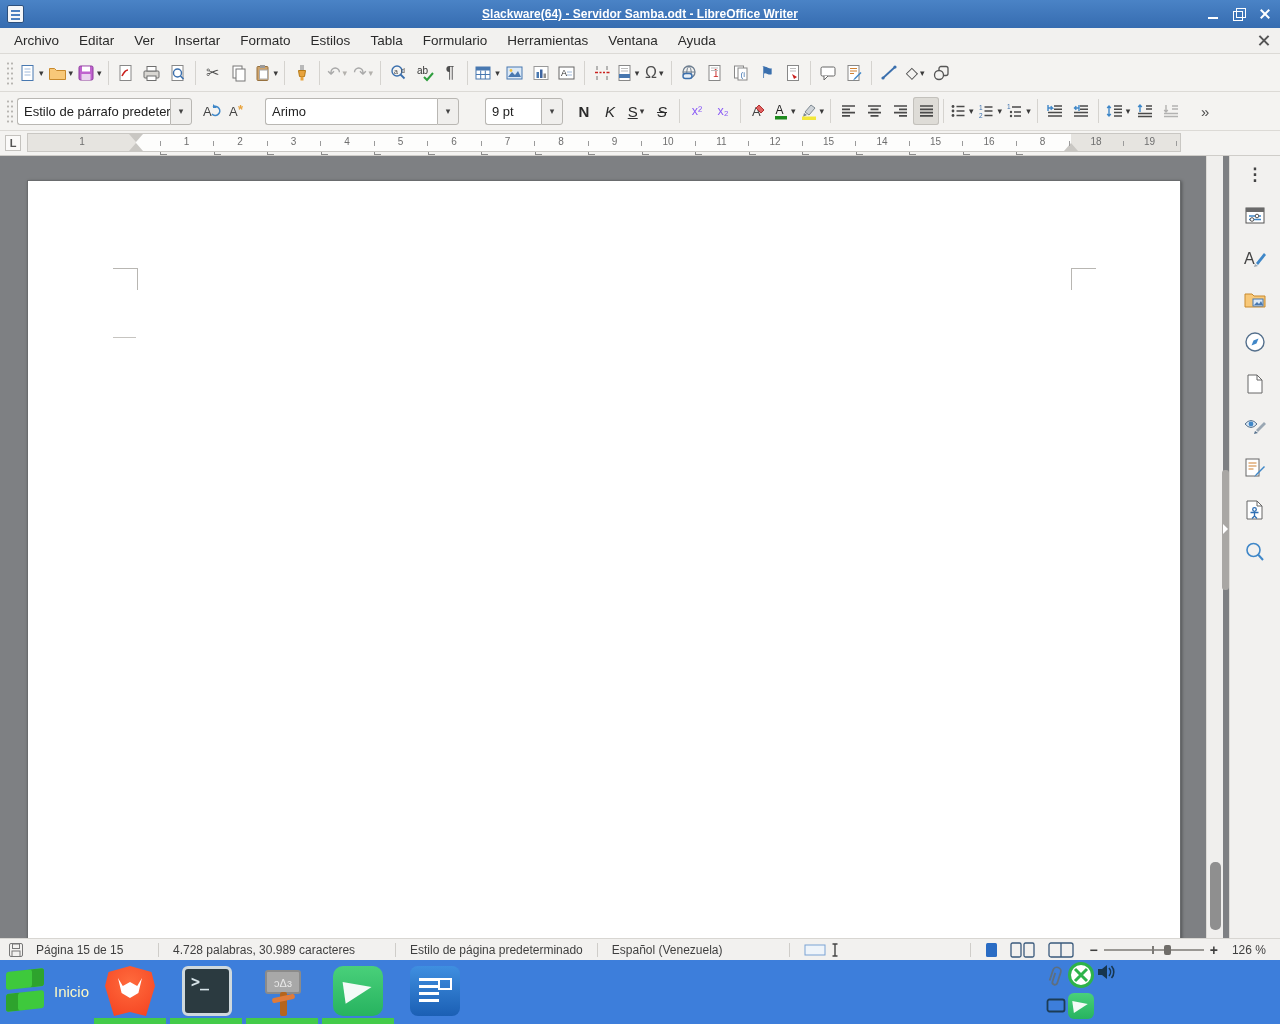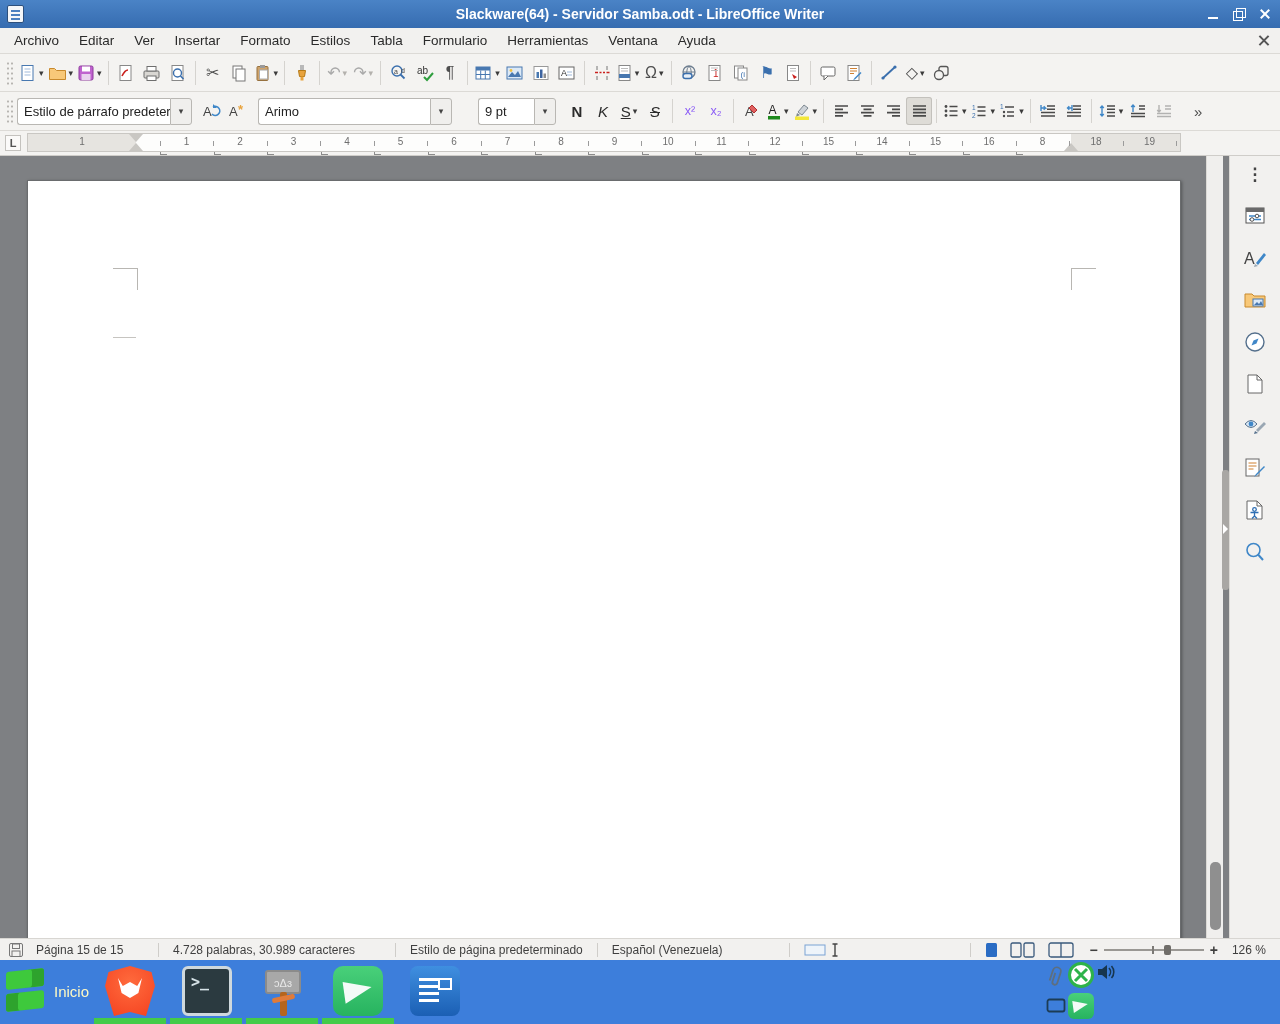--- a/index.html
+++ b/index.html
@@ -1,20 +1,20 @@
 <!DOCTYPE html>
 <html><head>
 <meta charset="utf-8">
 <style>
   * { margin:0; padding:0; box-sizing:border-box; }
   html,body { width:1280px; height:1024px; overflow:hidden; font-family:"Liberation Sans",sans-serif; background:#7e8083; }
   
   #titlebar { position:absolute; left:0; top:0; width:1280px; height:28px;
     background:linear-gradient(#4a83c6,#366cb0); display:flex; align-items:center; }
-  #title-text { position:absolute; left:0; right:0; text-align:center; color:#fff; font-size:14px; font-weight:bold; }
+  #title-text { position:absolute; left:0; right:0; text-align:center; color:#fff; font-size:12px; font-weight:bold;text-decoration:underline; }
   #app-icon { position:absolute; left:7px; top:5px; width:17px; height:18px; background:#f4f6f9; border:1px solid #2c4f7c; border-radius:2px; }
   #app-icon:before { content:""; position:absolute; left:3px; top:4px; width:9px; height:2px; background:#4a7fc0; box-shadow:0 4px 0 #4a7fc0, 0 8px 0 #4a7fc0; }
   .winbtns { position:absolute; right:8px; top:7px; display:flex; gap:12px; }
   .winbtn { width:14px; height:14px; position:relative; cursor:default; }
   .wb-min:after { content:""; position:absolute; left:2px; bottom:2px; width:10px; height:2px; background:#fff; }
   .wb-max:after { content:""; position:absolute; left:4px; top:1px; width:8px; height:8px; border:1.5px solid #fff; }
   .wb-max:before { content:""; position:absolute; left:1px; top:4px; width:8px; height:8px; border:1.5px solid #fff; background:#3c74b8; }
   .wb-close:before,.wb-close:after { content:""; position:absolute; left:6px; top:1px; width:2px; height:12px; background:#fff; }
   .wb-close:before { transform:rotate(45deg);} .wb-close:after { transform:rotate(-45deg);}
   
@@ -365,21 +365,21 @@
         <path d="M11 5a4.5 4.5 0 11-1 7" fill="none" stroke="#3f87c8" stroke-width="1.6"></path>
         <path d="M11 2v4h4z" fill="#3f87c8"></path>
       </svg>
   </div>
   <div class="tbtn">
     <svg class="ic" width="19" height="19">
         <text x="1" y="14" font-size="13" fill="#444">A</text>
         <text x="10" y="12" font-size="13" fill="#e8a33d" font-weight="bold">*</text>
       </svg>
   </div>
-  <div class="combo" style="margin-left:8px">
+  <div class="combo" style="margin-left:15px">
     <div class="field" style="width:172px">Arimo</div>
     <div class="btn">▾</div>
   </div>
   <div class="combo" style="margin-left:26px">
     <div class="field" style="width:56px">9 pt</div>
     <div class="btn">▾</div>
   </div>
   <div class="tbtn" style="margin-left:8px">
       <span class="fmt-letter b">N</span>
     </div>

